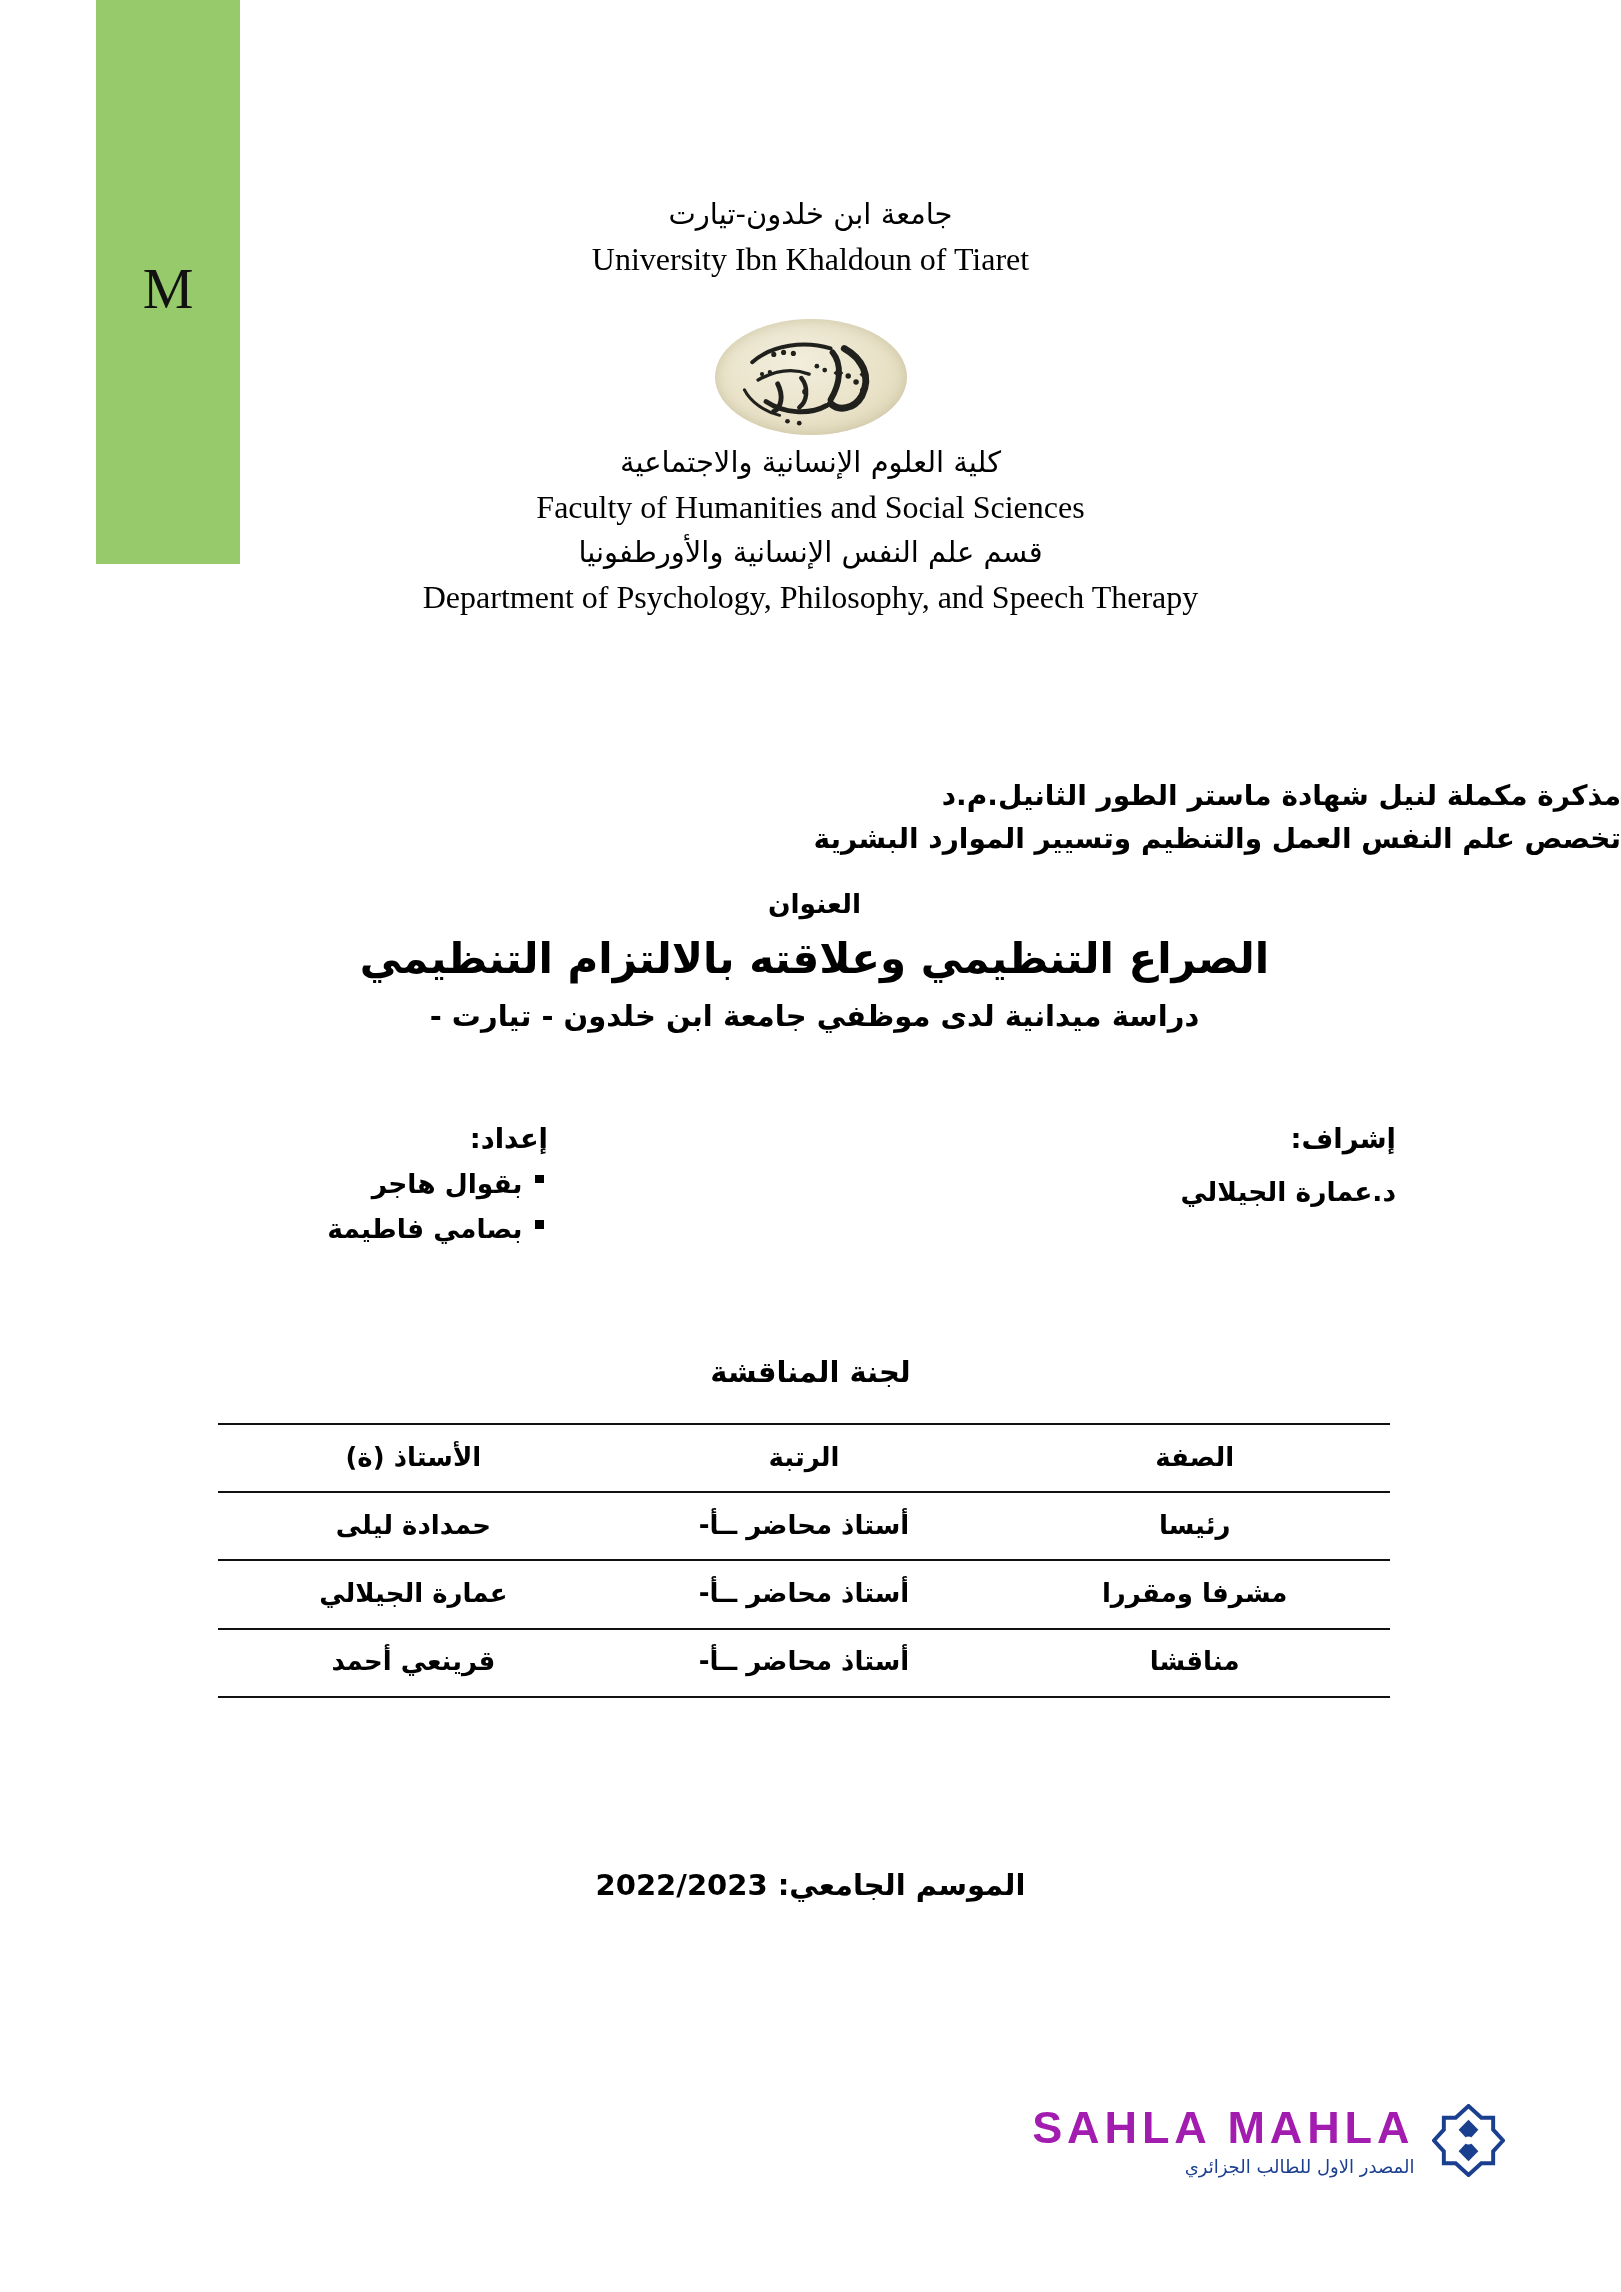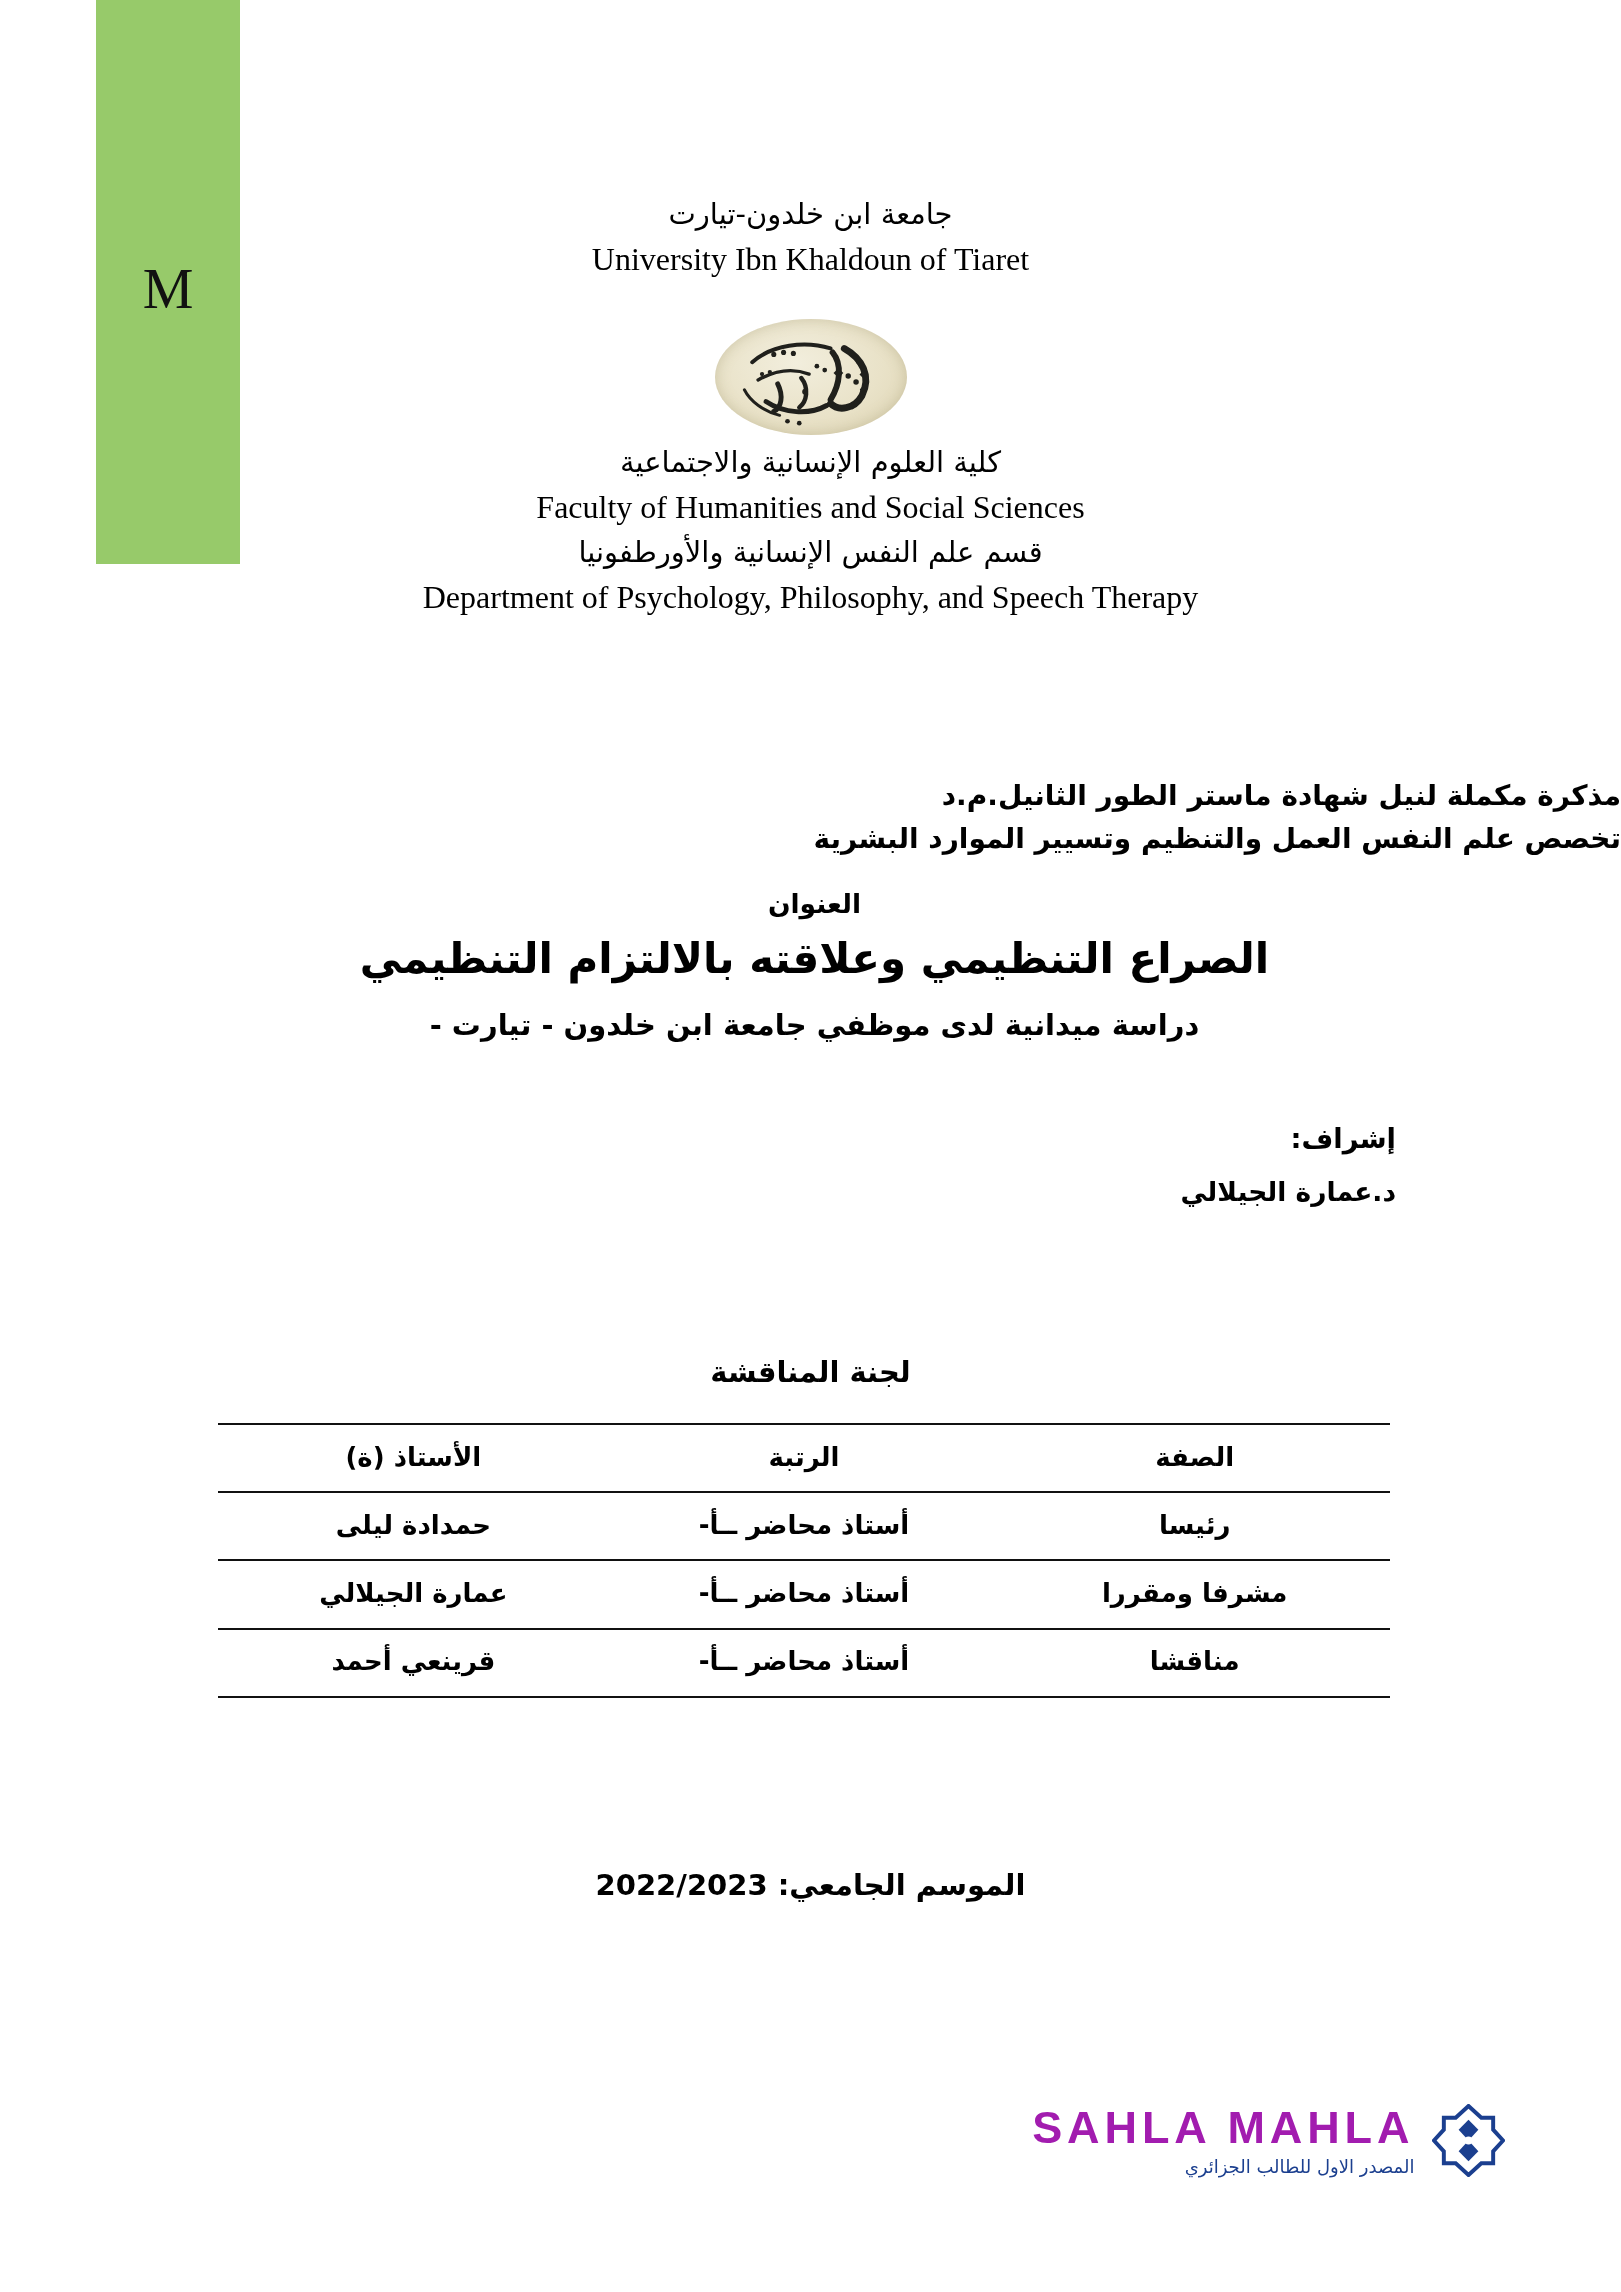--- a/index.html
+++ b/index.html
@@ -81,21 +81,21 @@
   .title-label-row{ text-align:center; }
   .title-label-inner{ display:inline-block; transform:translateX(0px); }
   .main-title{
     font-family:"DejaVu Sans","Liberation Sans",sans-serif;
     font-size:42px; font-weight:700; line-height:1.45;
     margin-top:2px;
   }
   .subtitle{
     font-family:"DejaVu Sans","Liberation Sans",sans-serif;
     font-size:29px; font-weight:700; line-height:1.5;
-    margin-top:14px;
+    margin-top:5px;
   }
 
   
   .people{
     position:absolute; top:1117px; left:225px; right:225px;
     display:flex; justify-content:space-between; align-items:flex-start;
     font-family:"DejaVu Sans","Liberation Sans",sans-serif;
   }
   .people-col{ min-width:323px; }
   .people-col.right{ text-align:right; }
@@ -226,20 +226,25 @@
     </div>
     <div class="main-title">الصراع التنظيمي وعلاقته بالالتزام التنظيمي</div>
     <div class="subtitle">دراسة ميدانية لدى موظفي جامعة ابن خلدون - تيارت -</div>
   </div>
 
   <div class="people">
     <div class="people-col left">
       <div class="people-head">إشراف:</div>
       <div class="sup-name">د.عمارة الجيلالي</div>
     </div>
+    <div class="people-col right">
+      <div class="people-head">إعداد:</div>
+      <div class="people-name bulleted">بقوال هاجر</div>
+      <div class="people-name bulleted">بصامي فاطيمة</div>
+    </div>
   </div>
 
   <div class="committee-title">لجنة المناقشة</div>
 
   <table class="committee">
     <thead>
       <tr>
         <th class="col-sifa">الصفة</th>
         <th class="col-rutba">الرتبة</th>
         <th class="col-ustad">الأستاذ (ة)</th>

